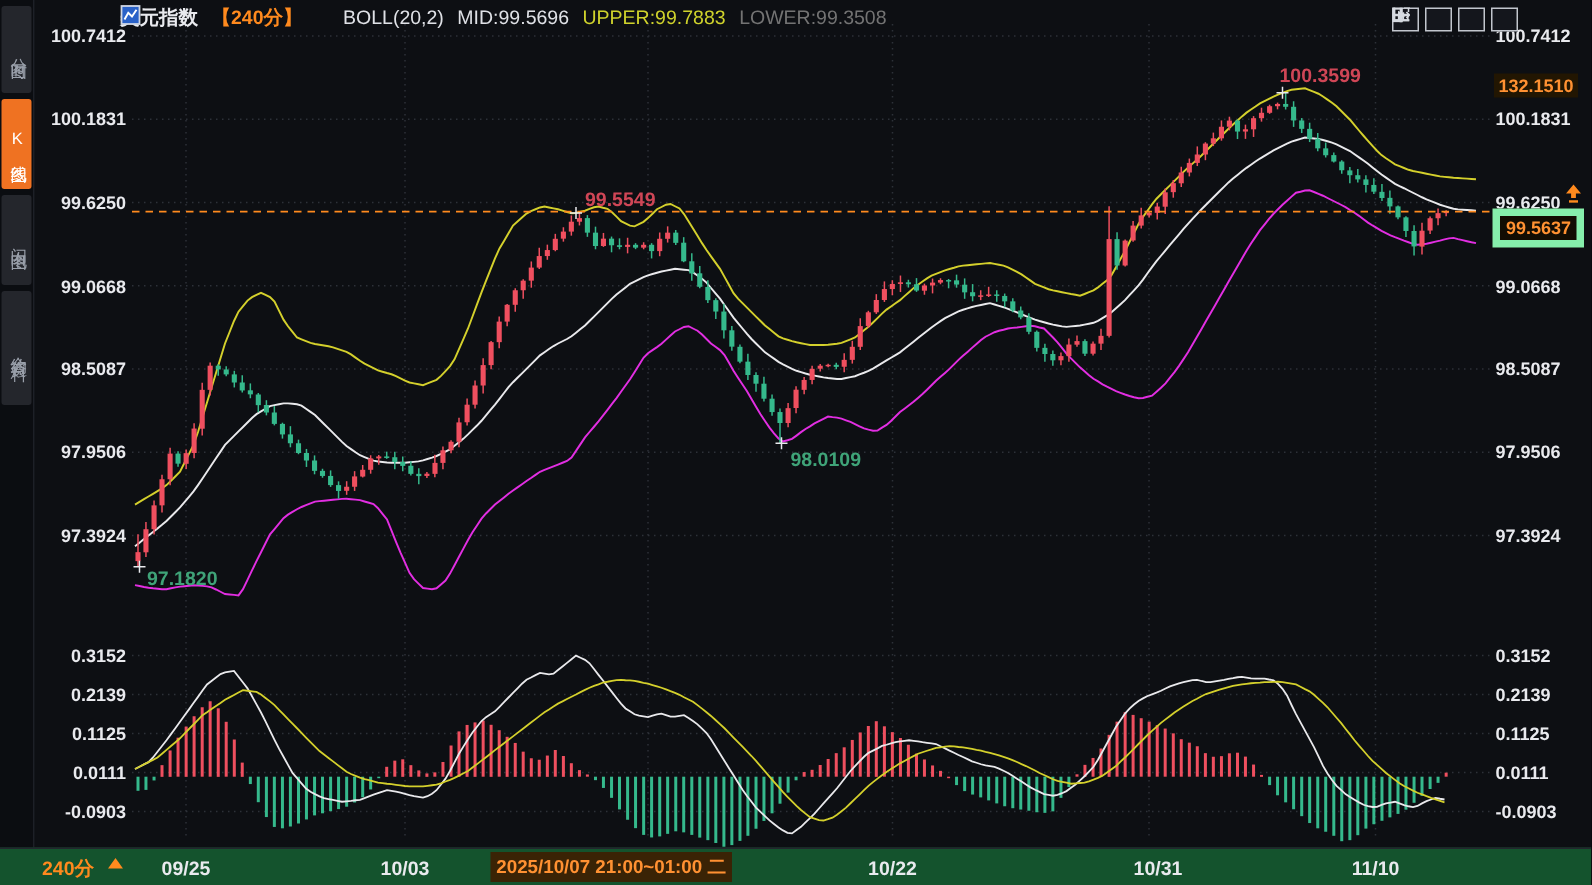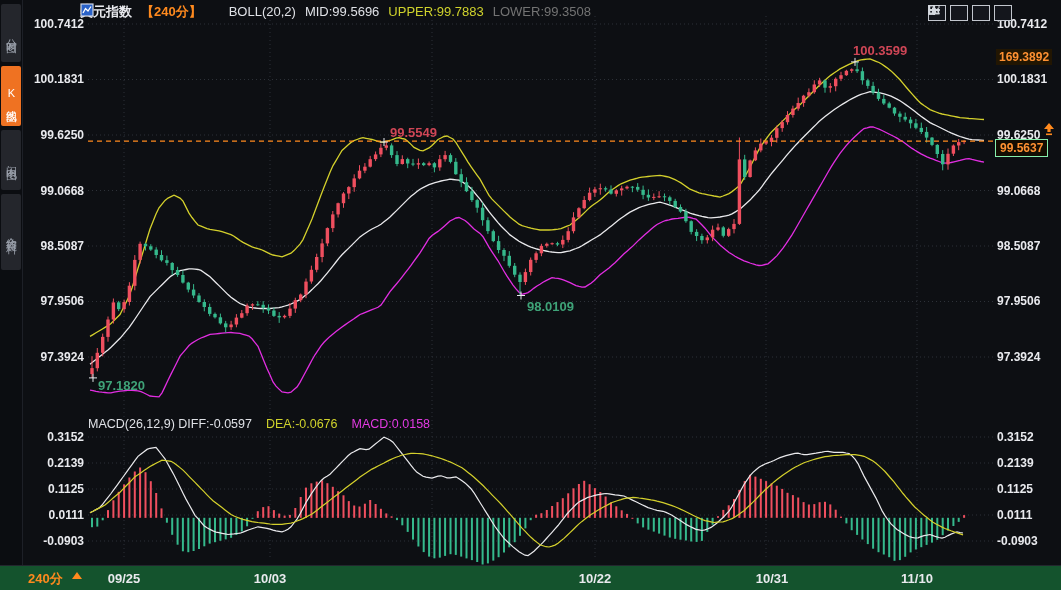--- a/index.html
+++ b/index.html
@@ -30,21 +30,21 @@
 
   
   .axis-label{position:absolute;font-size:12px;font-weight:700;color:#e9eaee;line-height:14px;white-space:nowrap;}
   #left-axis .axis-label{width:60px;text-align:right;left:24px;}
   #right-axis .axis-label{left:997px;}
   .macd-tick-l{width:60px;text-align:right;left:24px;}
   .macd-tick-r{left:997px;}
 
   #high-marker{position:absolute;left:996px;top:49px;background:#221602;color:#ff9132;
                font-size:12px;font-weight:700;padding:1px 3px;z-index:4;}
-  #last-price-box{position:absolute;left:995px;top:139px;border:1px solid #86efac;background:#130d03;
+  #last-price-box{position:absolute;left:995px;top:139px;border:5px solid #86efac;background:#130d03;
                   color:#ff9132;font-size:12px;font-weight:700;padding:1px 4px;z-index:4;}
   #latest-arrow{position:absolute;left:1043px;top:122px;z-index:4;cursor:pointer;}
 
   
   #macd-header{position:absolute;left:88px;top:417px;display:flex;gap:14px;font-size:12.5px;z-index:4;white-space:nowrap;}
   .m-main{color:#dfe1e6;}
   .m-dea{color:#cfd22c;}
   .m-macd{color:#e23ae2;}
 
   
@@ -679,39 +679,35 @@
       <div class="axis-label" style="top: 184px;">99.0668</div>
       <div class="axis-label" style="top: 239px;">98.5087</div>
       <div class="axis-label" style="top: 294px;">97.9506</div>
       <div class="axis-label" style="top: 350px;">97.3924</div>
       <div class="axis-label macd-tick-r" style="top: 430px;">0.3152</div>
       <div class="axis-label macd-tick-r" style="top: 456px;">0.2139</div>
       <div class="axis-label macd-tick-r" style="top: 482px;">0.1125</div>
       <div class="axis-label macd-tick-r" style="top: 508px;">0.0111</div>
       <div class="axis-label macd-tick-r" style="top: 534px;">-0.0903</div>
     </div>
-  <div id="high-marker">169.3892</div>
+  <div id="high-marker">132.1510</div>
   <div id="last-price-box">99.5637</div>
   <div id="latest-arrow">
     <svg width="12" height="14" viewBox="0 0 12 14">
         <path d="M6 1L11 7H7.6V10H4.4V7H1Z" fill="#ff8a1e"></path>
         <rect x="3" y="11.5" width="6" height="1.6" fill="#ff8a1e"></rect>
       </svg>
   </div>
 
-  <div id="macd-header">
-    <span class="m-main">MACD(26,12,9) DIFF:-0.0597</span>
-    <span class="m-dea">DEA:-0.0676</span>
-    <span class="m-macd">MACD:0.0158</span>
-  </div>
 
 
   <div id="bottom-bar">
     <span id="period-label">240分</span>
     <span id="period-caret"></span>
+    <span id="sel-range">2025/10/07 21:00~01:00 二</span>
   <span class="date-label" style="left: 124px;">09/25</span>
       <span class="date-label" style="left: 270px;">10/03</span>
       <span class="date-label" style="left: 595px;">10/22</span>
       <span class="date-label" style="left: 772px;">10/31</span>
       <span class="date-label" style="left: 917px;">11/10</span>
     </div>
 
 </div>
 
 </body></html>

